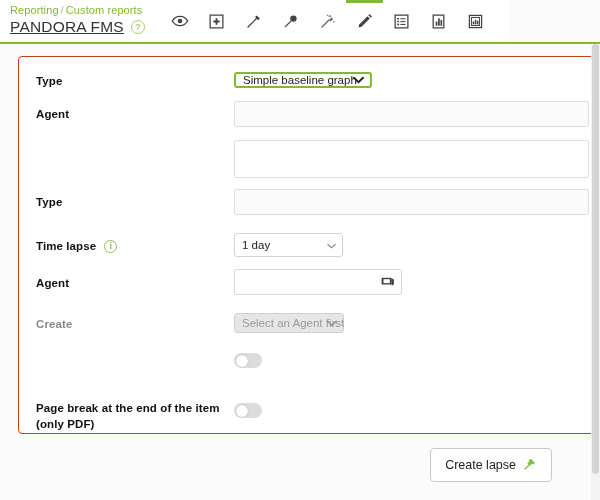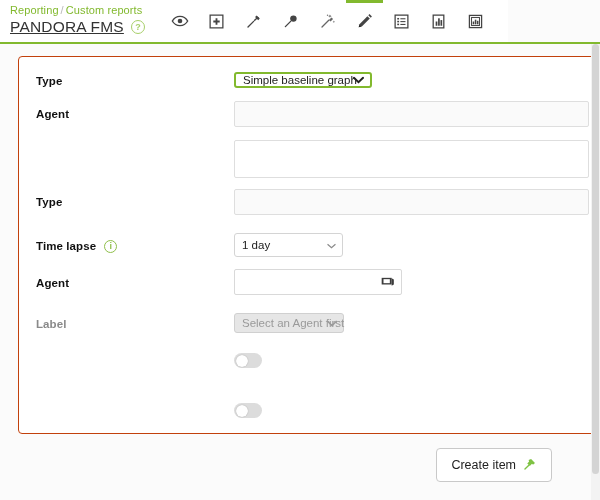--- a/index.html
+++ b/index.html
@@ -338,21 +338,21 @@
                 <path d="M2 3h12v8H2z" fill="#3c3c3c"></path>
                 <path d="M4.2 4.6h7.6v4.8H4.2z" fill="#fff"></path>
                 <path d="M14 3.4l2.6 1.6v6l-2.6 1.6z" fill="#3c3c3c"></path>
               </svg>
             </span>
           </div>
         </div>
       </div>
 
       <div class="row" style="top:256px;height:24px">
-        <div class="lbl muted" style="top:3px">Label</div>
+        <div class="lbl muted" style="top:3px">Create</div>
         <div class="field" style="left:215px;top:0">
           <div class="sel sel-module">
             <span>Select an Agent first</span>
             <span class="caret">
               <svg width="10" height="7" viewBox="0 0 12 8">
                   <path d="M1 1.6L6 6.4l5-4.8" stroke="#9a9a9a" stroke-width="2" fill="none" stroke-linecap="round"></path>
                 </svg>
             </span>
           </div>
         </div>
@@ -360,33 +360,34 @@
 
       <div class="row" style="top:290px;height:36px">
         <div class="field" style="left:215px;top:6px">
           <div class="tgl">
             <span class="knob"></span>
           </div>
         </div>
       </div>
 
       <div class="row" style="top:340px;height:36px">
+        <div class="lbl" style="top:3px;width:185px;line-height:16px">Page break at the end of the item (only PDF)</div>
         <div class="field" style="left:215px;top:6px">
           <div class="tgl">
             <span class="knob"></span>
           </div>
         </div>
       </div>
 
     </div>
   </div>
 
   <div class="footer">
     <button class="btn-create">
-      <span>Create item</span>
+      <span>Create lapse</span>
       <span>
         <svg width="14" height="14" viewBox="0 0 18 18">
           <path d="M2.5 15.5l5-5" stroke="#7fc244" stroke-width="1.7" stroke-linecap="round"></path>
           <path d="M10.4 2.6l5 5-2.1 2.2-2.1-.7-2.4 2.4-3.3-3.3 2.4-2.4-.7-2.1z" fill="#7fc244"></path>
         </svg>
       </span>
     </button>
   </div>
 
   <div class="scrollbar">

